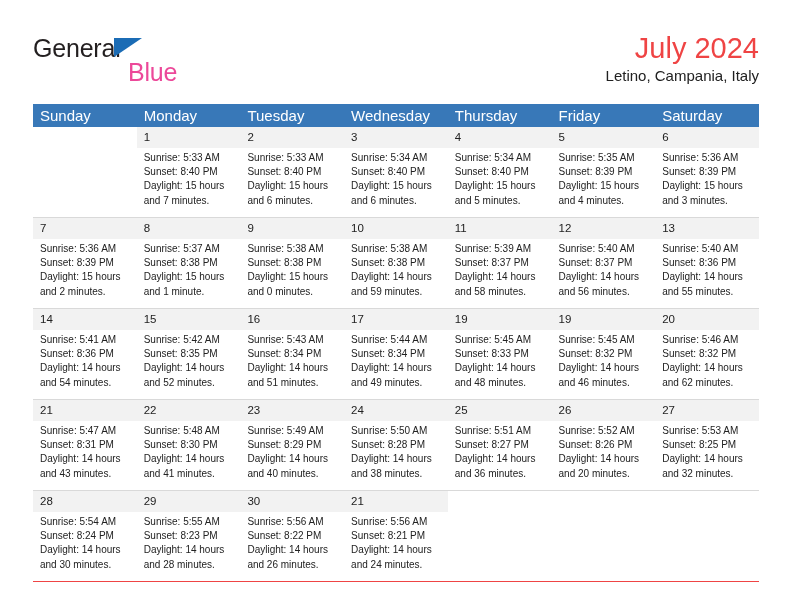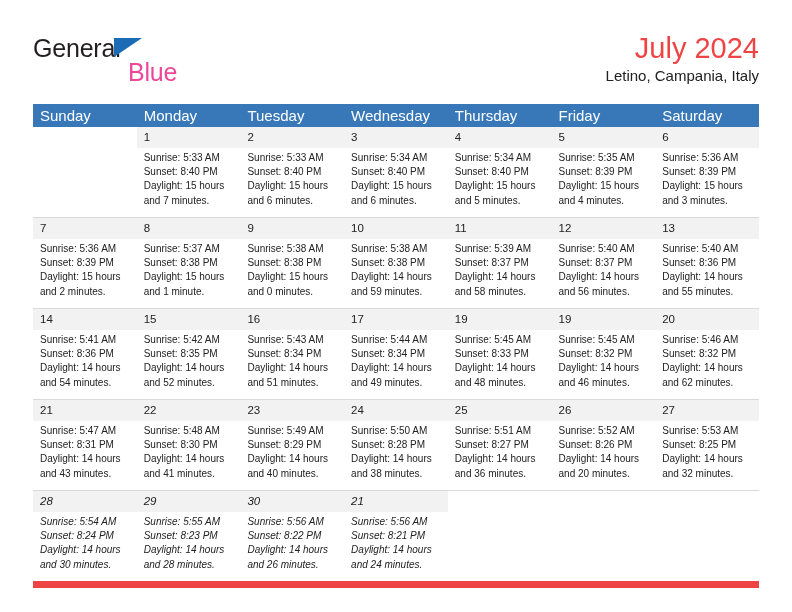--- a/index.html
+++ b/index.html
@@ -110,21 +110,21 @@
     line-height: 13px;
   }
 
   tbody td {
     vertical-align: top;
     padding: 0;
     border: none;
     height: 90px;
     border-bottom: 1px solid #d9d9d9;
   }
-  tbody tr:last-child td { border-bottom: 7px solid #ef4444; font-style: italic; }
+  tbody tr:last-child td { border-bottom: 1px solid #ef4444; }
 
   .cell {
     height: 90px;
     box-sizing: border-box;
     background: #ffffff;
   }
   .cell.filled .daynum {
     background: #f2f2f2;
   }
   .daynum {

